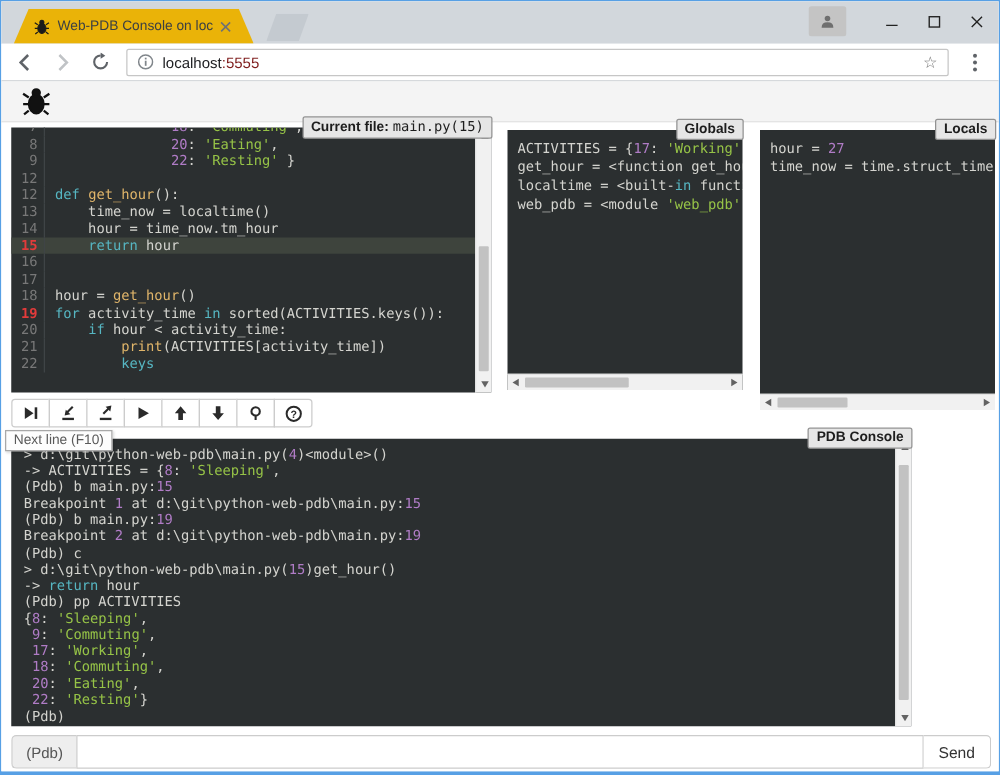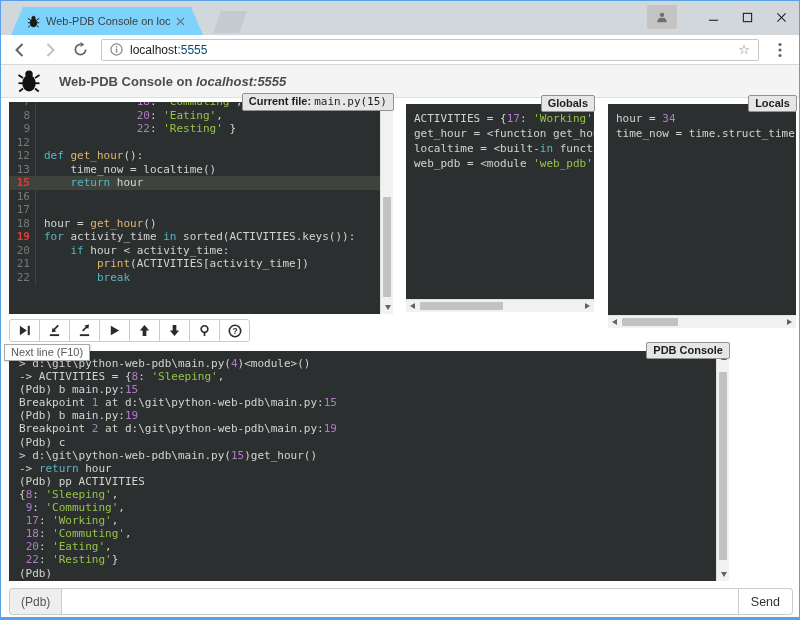--- a/index.html
+++ b/index.html
@@ -6,40 +6,40 @@
   html,body { width:800px; height:620px; }
   body { font-family:"Liberation Sans", sans-serif; background:#fff; }
 
   #window { position:relative; width:800px; height:620px;
             border:1px solid #57a0e5; border-bottom:3px solid #57a0e5;
             background:#fff; overflow:hidden; }
 
   
   .tabstrip { position:relative; height:34px; background:#d2d7dc; }
   .tab { position:absolute; left:10px; top:6px; width:192px; height:28px;
-         background:#7dd3fc; clip-path:polygon(12px 0, calc(100% - 12px) 0, 100% 100%, 0 100%);
+         background:#eab308; clip-path:polygon(12px 0, calc(100% - 12px) 0, 100% 100%, 0 100%);
          display:flex; align-items:center; padding:0 16px; }
   .tab-title { font-size:11px; color:#3c4043; white-space:nowrap; overflow:hidden; flex:1; }
   .tab-close { width:14px; height:14px; display:flex; align-items:center; justify-content:center;
                color:#80868b; font-size:13px; line-height:1; cursor:default; }
   .newtab { position:absolute; left:212px; top:10px; width:34px; height:22px;
             background:#c4cad0; clip-path:polygon(8px 0, 100% 0, calc(100% - 8px) 100%, 0 100%); }
   .winctl { position:absolute; top:4px; right:10px; display:flex; align-items:center; gap:18px; }
   .profile-btn { width:30px; height:24px; background:#c4c4c4; border-radius:2px;
                  display:flex; align-items:center; justify-content:center; margin-right:10px; }
   .ctl { width:16px; height:14px; display:flex; align-items:center; justify-content:center; }
 
   .toolbar { position:relative; height:30px; background:#fff; border-bottom:1px solid #d6d9dc;
              display:flex; align-items:center; padding:0 10px; gap:12px; }
   .navic { width:18px; height:18px; display:flex; align-items:center; justify-content:center; }
   .omnibox { flex:1; height:22px; background:#fff; border:1px solid #c6c6c6; border-radius:2px;
              display:flex; align-items:center; padding:0 8px; gap:7px; }
   .url { font-size:12px; }
   .url .host { color:#202124; }
-  .url .port { color:#0c4a6e;text-align:center; }
+  .url .port { color:#7f1d1d;text-align:center; }
   .star { margin-left:auto; font-size:13px; color:#767676; }
 
   
   .appheader { height:33px; background:#f4f4f4; border-bottom:1px solid #dedede;
                display:flex; align-items:center; padding-left:16px; }
   .apptitle { margin-left:18px; font-size:13px; font-weight:bold; color:#4d4d4d; }
   .apptitle .host { font-style:italic; }
 
   
   .main { position:relative; height:521px; background:#fff; }
@@ -215,44 +215,44 @@
             <circle cx="8" cy="3.5" r="2"></circle>
             <line x1="4" y1="6" x2="1" y2="4" stroke-width="1.2"></line>
             <line x1="4" y1="9.5" x2="1" y2="9.5" stroke-width="1.2"></line>
             <line x1="4" y1="13" x2="1.5" y2="15" stroke-width="1.2"></line>
             <line x1="12" y1="6" x2="15" y2="4" stroke-width="1.2"></line>
             <line x1="12" y1="9.5" x2="15" y2="9.5" stroke-width="1.2"></line>
             <line x1="12" y1="13" x2="14.5" y2="15" stroke-width="1.2"></line>
           </g>
         </svg>
     </span>
-    <span class="apptitle"><span>Web-PDB Console on </span><span class="host">localhost:5555</span></span>
   </div>
 
   <div class="main">
 
     <div class="panel" id="code-panel">
       <div class="panel-label">
         <span>Current file:</span> <span class="mono">main.py(15)</span>
       </div>
       <div class="code-body" id="code-lines">
           <div class="cl"><span class="ln">7</span><span class="lc"><span class="t-d">              </span><span class="t-n">18</span><span class="t-d">: </span><span class="t-s">'Commuting'</span><span class="t-d">,</span></span></div>
           <div class="cl"><span class="ln">8</span><span class="lc"><span class="t-d">              </span><span class="t-n">20</span><span class="t-d">: </span><span class="t-s">'Eating'</span><span class="t-d">,</span></span></div>
           <div class="cl"><span class="ln">9</span><span class="lc"><span class="t-d">              </span><span class="t-n">22</span><span class="t-d">: </span><span class="t-s">'Resting'</span><span class="t-d"> }</span></span></div>
           <div class="cl"><span class="ln">12</span><span class="lc"></span></div>
           <div class="cl"><span class="ln">12</span><span class="lc"><span class="t-k">def</span><span class="t-d"> </span><span class="t-f">get_hour</span><span class="t-d">():</span></span></div>
           <div class="cl"><span class="ln">13</span><span class="lc"><span class="t-d">    time_now = localtime()</span></span></div>
+          <div class="cl"><span class="ln">14</span><span class="lc"><span class="t-d">    hour = time_now.tm_hour</span></span></div>
           <div class="cl cur"><span class="ln bp">15</span><span class="lc"><span class="t-d">    </span><span class="t-k">return</span><span class="t-d"> hour</span></span></div>
           <div class="cl"><span class="ln">16</span><span class="lc"></span></div>
           <div class="cl"><span class="ln">17</span><span class="lc"></span></div>
           <div class="cl"><span class="ln">18</span><span class="lc"><span class="t-d">hour = </span><span class="t-f">get_hour</span><span class="t-d">()</span></span></div>
           <div class="cl"><span class="ln bp">19</span><span class="lc"><span class="t-k">for</span><span class="t-d"> activity_time </span><span class="t-k">in</span><span class="t-d"> sorted(ACTIVITIES.keys()):</span></span></div>
           <div class="cl"><span class="ln">20</span><span class="lc"><span class="t-d">    </span><span class="t-k">if</span><span class="t-d"> hour &lt; activity_time:</span></span></div>
           <div class="cl"><span class="ln">21</span><span class="lc"><span class="t-d">        </span><span class="t-f">print</span><span class="t-d">(ACTIVITIES[activity_time])</span></span></div>
-          <div class="cl"><span class="ln">22</span><span class="lc"><span class="t-d">        </span><span class="t-k">break</span></span></div>
+          <div class="cl"><span class="ln">22</span><span class="lc"><span class="t-d">        </span><span class="t-k">keys</span></span></div>
         </div>
       <div class="sb-v">
         <div class="sb-btn" style="top:0;">
             <span class="arr up"></span>
           </div>
         <div class="sb-thumb-v" style="top:45%; height:47%;"></div>
         <div class="sb-btn" style="bottom:0;">
             <span class="arr down"></span>
           </div>
       </div>
@@ -273,21 +273,21 @@
         <div class="sb-thumb-h" style="left:14px; width:44%;"></div>
         <div class="sb-btn" style="right:0; height:12px;">
             <span class="arr right"></span>
           </div>
       </div>
     </div>
 
     <div class="panel" id="locals-panel">
       <div class="panel-label">Locals</div>
       <div class="vars-body" id="locals-lines">
-          <div class="vl"><span class="t-d">hour = </span><span class="t-n">34</span></div>
+          <div class="vl"><span class="t-d">hour = </span><span class="t-n">27</span></div>
           <div class="vl"><span class="t-d">time_now = time.struct_time(tm_yea</span></div>
         </div>
       <div class="sb-h">
         <div class="sb-btn" style="left:0; height:12px;">
             <span class="arr left"></span>
           </div>
         <div class="sb-thumb-h" style="left:14px; width:30%;"></div>
         <div class="sb-btn" style="right:0; height:12px;">
             <span class="arr right"></span>
           </div>

